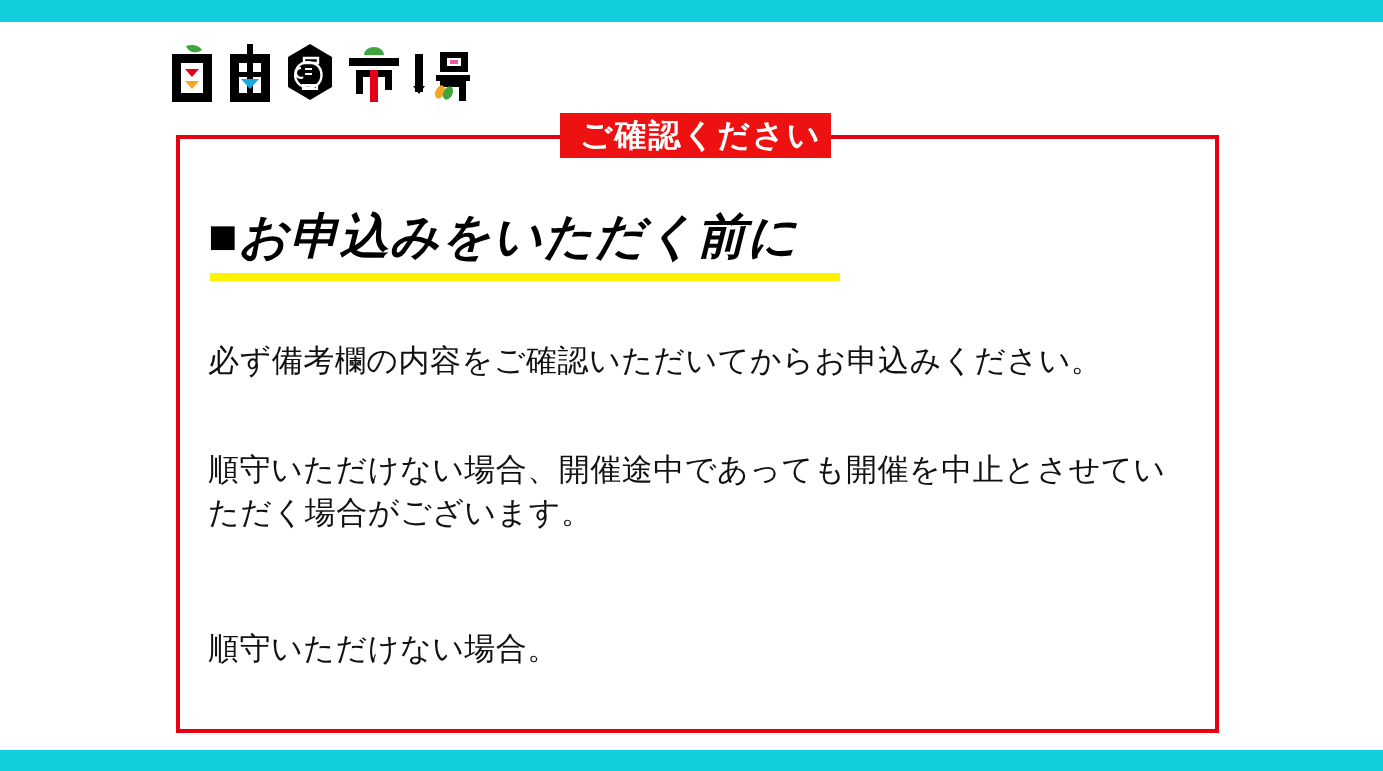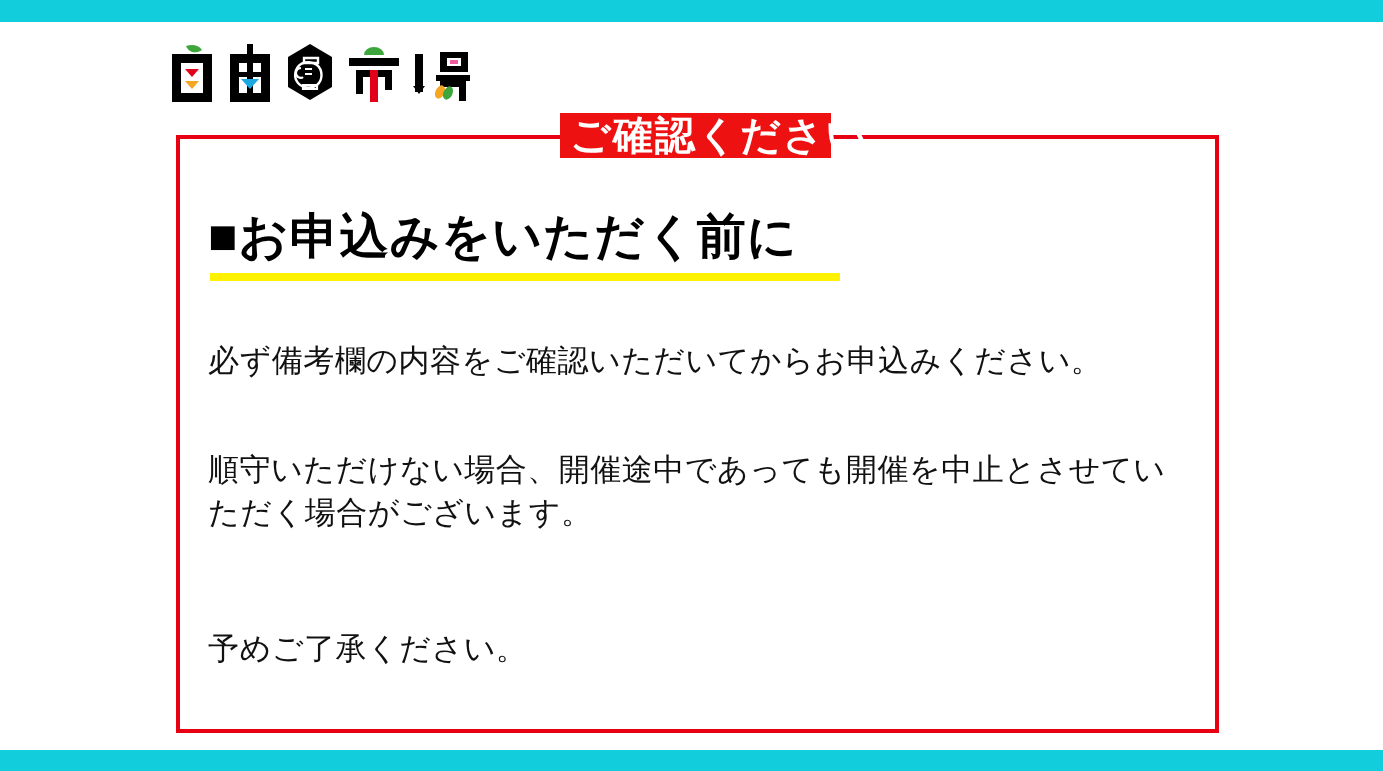--- a/index.html
+++ b/index.html
@@ -64,21 +64,21 @@
   }
 
   .alert-badge {
     position: absolute;
     left: 560px;
     top: 113px;
     width: 271px;
     height: 45px;
     background: #EE1111;
     color: #ffffff;
-    font-size: 40px;
+    font-size: 32px;
     font-weight: bold;
     line-height: 45px;
     text-align: center;
     letter-spacing: 2px;
     white-space: nowrap;
     z-index: 5;
     padding-left: 10px;
   }
 
   
@@ -97,20 +97,21 @@
   }
   .heading {
     font-size: 49px;
     font-weight: bold;
     color: #000000;
     line-height: 1.12;
     letter-spacing: 1px;
     white-space: nowrap;
     position: relative;
     z-index: 2;
+    font-style: italic;
   }
   .heading-underline {
     position: absolute;
     left: 2px;
     top: 64px;
     width: 630px;
     height: 8px;
     background: #FFF200;
     z-index: 1;
   }
@@ -193,21 +194,21 @@
 
       <div class="heading-wrap">
         <div class="heading-underline"></div>
         <div class="heading">■お申込みをいただく前に</div>
       </div>
 
       <div class="para para-1">必ず備考欄の内容をご確認いただいてからお申込みください。</div>
 
       <div class="para para-2">順守いただけない場合、開催途中であっても開催を中止とさせていただく場合がございます。</div>
 
-      <div class="para para-3">予めご了承ください。</div>
+      <div class="para para-3">順守いただけない場合。</div>
     </div>
   </div>
 
   <div class="alert-badge">ご確認ください</div>
 
   <div class="bar-bottom"></div>
 
 </div>
 
 </body></html>

